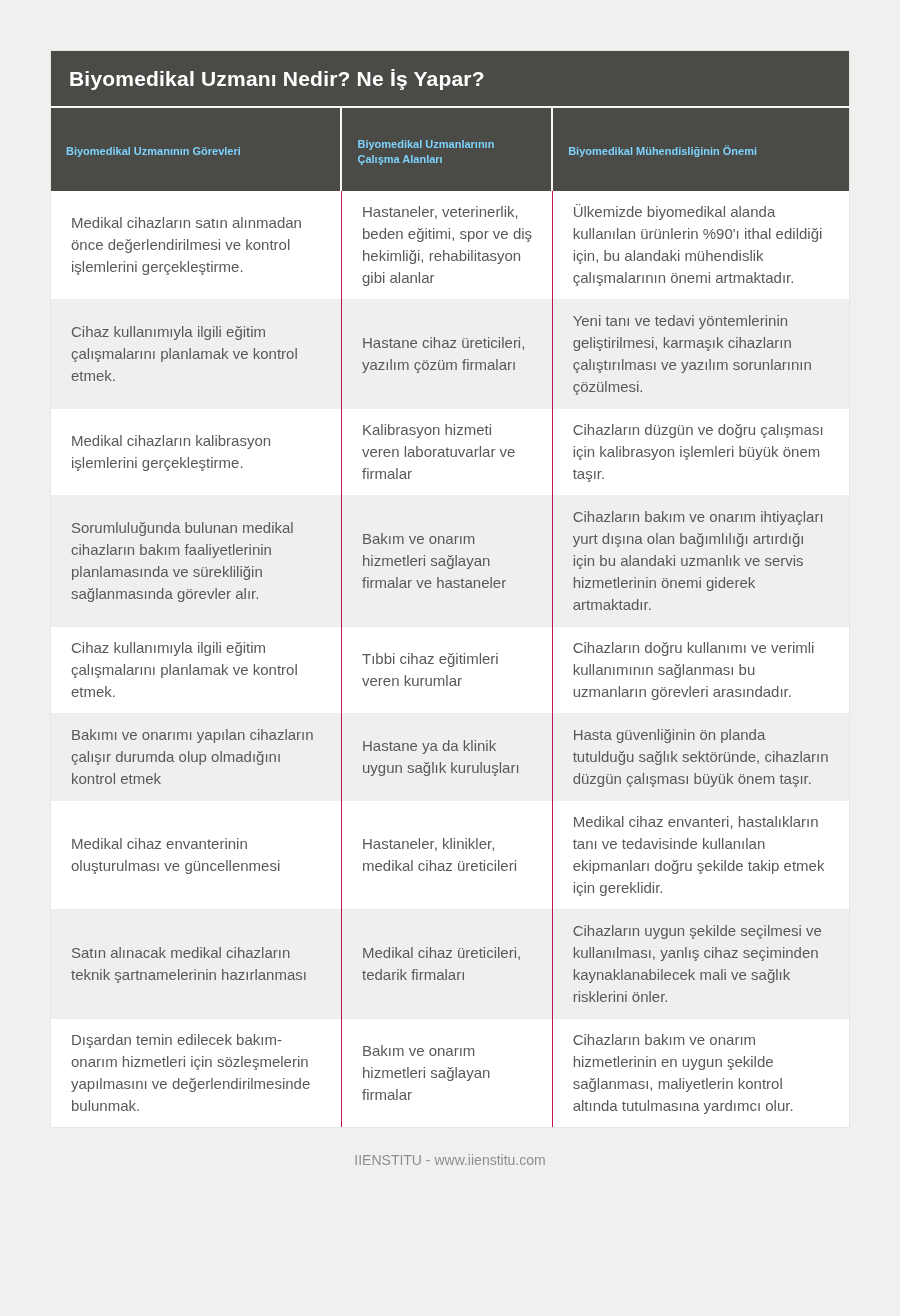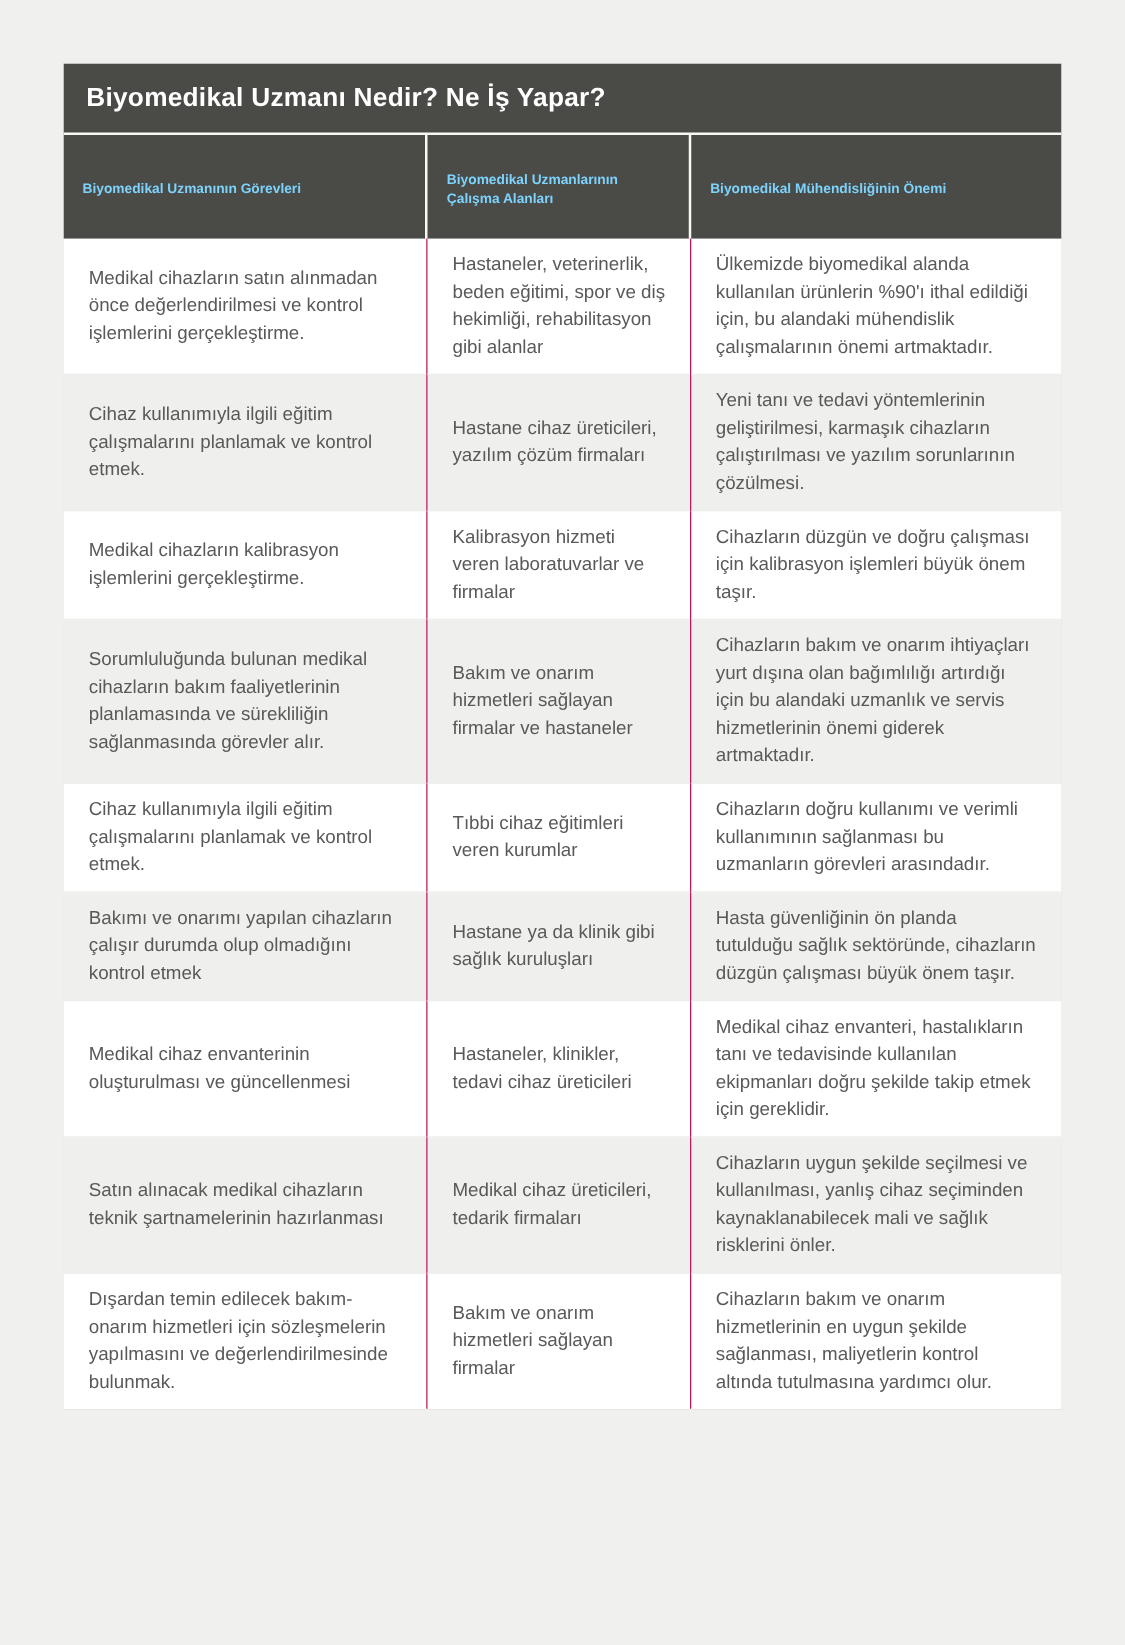--- a/index.html
+++ b/index.html
@@ -114,34 +114,35 @@
             <td>Bakım ve onarım hizmetleri sağlayan firmalar ve hastaneler</td>
             <td>Cihazların bakım ve onarım ihtiyaçları yurt dışına olan bağımlılığı artırdığı için bu alandaki uzmanlık ve servis hizmetlerinin önemi giderek artmaktadır.</td>
           </tr>
           <tr>
             <td>Cihaz kullanımıyla ilgili eğitim çalışmalarını planlamak ve kontrol etmek.</td>
             <td>Tıbbi cihaz eğitimleri veren kurumlar</td>
             <td>Cihazların doğru kullanımı ve verimli kullanımının sağlanması bu uzmanların görevleri arasındadır.</td>
           </tr>
           <tr>
             <td>Bakımı ve onarımı yapılan cihazların çalışır durumda olup olmadığını kontrol etmek</td>
-            <td>Hastane ya da klinik gibi sağlık kuruluşları</td>
+            <td>Hastane ya da klinik uygun sağlık kuruluşları</td>
             <td>Hasta güvenliğinin ön planda tutulduğu sağlık sektöründe, cihazların düzgün çalışması büyük önem taşır.</td>
           </tr>
           <tr>
             <td>Medikal cihaz envanterinin oluşturulması ve güncellenmesi</td>
-            <td>Hastaneler, klinikler, tedavi cihaz üreticileri</td>
+            <td>Hastaneler, klinikler, medikal cihaz üreticileri</td>
             <td>Medikal cihaz envanteri, hastalıkların tanı ve tedavisinde kullanılan ekipmanları doğru şekilde takip etmek için gereklidir.</td>
           </tr>
           <tr>
             <td>Satın alınacak medikal cihazların teknik şartnamelerinin hazırlanması</td>
             <td>Medikal cihaz üreticileri, tedarik firmaları</td>
             <td>Cihazların uygun şekilde seçilmesi ve kullanılması, yanlış cihaz seçiminden kaynaklanabilecek mali ve sağlık risklerini önler.</td>
           </tr>
           <tr>
             <td>Dışardan temin edilecek bakım-onarım hizmetleri için sözleşmelerin yapılmasını ve değerlendirilmesinde bulunmak.</td>
             <td>Bakım ve onarım hizmetleri sağlayan firmalar</td>
             <td>Cihazların bakım ve onarım hizmetlerinin en uygun şekilde sağlanması, maliyetlerin kontrol altında tutulmasına yardımcı olur.</td>
           </tr>
         </tbody>
     </table>
   </div>
+  <div class="footer">IIENSTITU - www.iienstitu.com</div>
 </div>
 
 </body></html>

